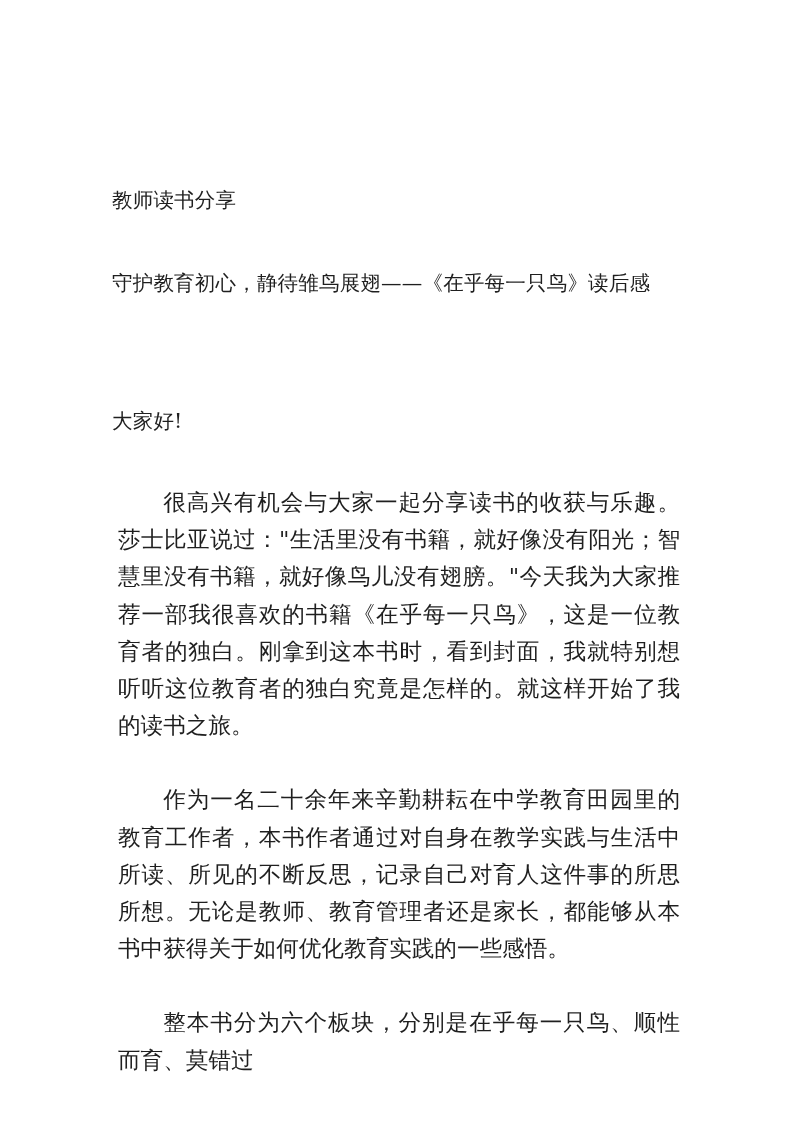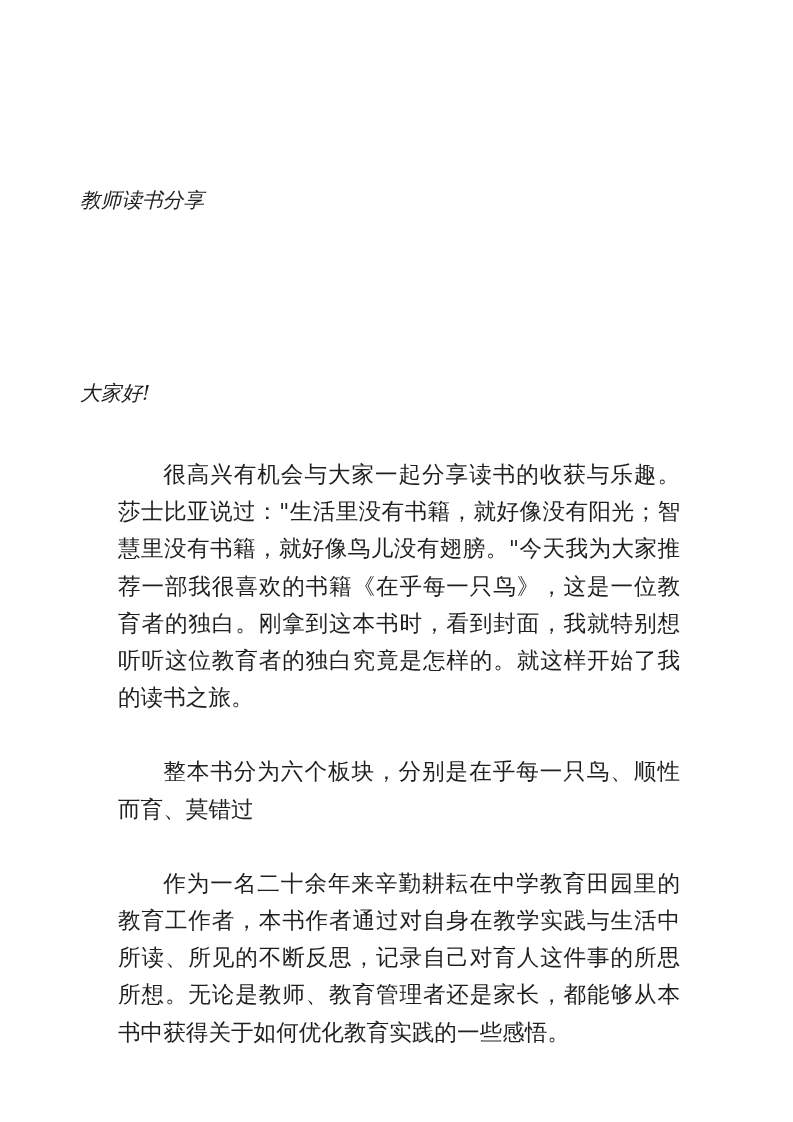--- a/index.html
+++ b/index.html
@@ -27,24 +27,23 @@
 
   .doc-body {
     position: absolute;
     left: 0;
     top: 0;
     width: 793px;
   }
 
   
   .head-block {
-    padding-left: 80px;
+    padding-left: 112px;
     padding-right: 110px;
     padding-top: 186px;
-    font-style: italic;
   }
 
   .head-line {
     font-size: 20.5px;
     line-height: 28px;
     color: #1f1f1f;
     letter-spacing: 0.2px;
     white-space: nowrap;
     margin: 0;
   }
@@ -82,33 +81,34 @@
 <body>
 
 <div class="page">
   <div class="doc-body">
 
     <div class="head-block">
       <p class="head-line">教师读书分享</p>
 
       <div class="head-gap"></div>
 
+      <p class="head-line">守护教育初心，静待雏鸟展翅——《在乎每一只鸟》读后感</p>
 
       <div class="head-gap"></div>
 
 
       <div class="head-gap"></div>
 
       <p class="head-line">大家好!</p>
     </div>
 
     <div class="para-block">
       <div class="spacer-sm"></div>
 
       <p class="para">很高兴有机会与大家一起分享读书的收获与乐趣。莎士比亚说过："生活里没有书籍，就好像没有阳光；智慧里没有书籍，就好像鸟儿没有翅膀。"今天我为大家推荐一部我很喜欢的书籍《在乎每一只鸟》，这是一位教育者的独白。刚拿到这本书时，看到封面，我就特别想听听这位教育者的独白究竟是怎样的。就这样开始了我的读书之旅。</p>
 
+      <p class="para">作为一名二十余年来辛勤耕耘在中学教育田园里的教育工作者，本书作者通过对自身在教学实践与生活中所读、所见的不断反思，记录自己对育人这件事的所思所想。无论是教师、教育管理者还是家长，都能够从本书中获得关于如何优化教育实践的一些感悟。</p>
+
       <p class="para">整本书分为六个板块，分别是在乎每一只鸟、顺性而育、莫错过</p>
-
-      <p class="para">作为一名二十余年来辛勤耕耘在中学教育田园里的教育工作者，本书作者通过对自身在教学实践与生活中所读、所见的不断反思，记录自己对育人这件事的所思所想。无论是教师、教育管理者还是家长，都能够从本书中获得关于如何优化教育实践的一些感悟。</p>
     </div>
 
   </div>
 </div>
 
 </body></html>

